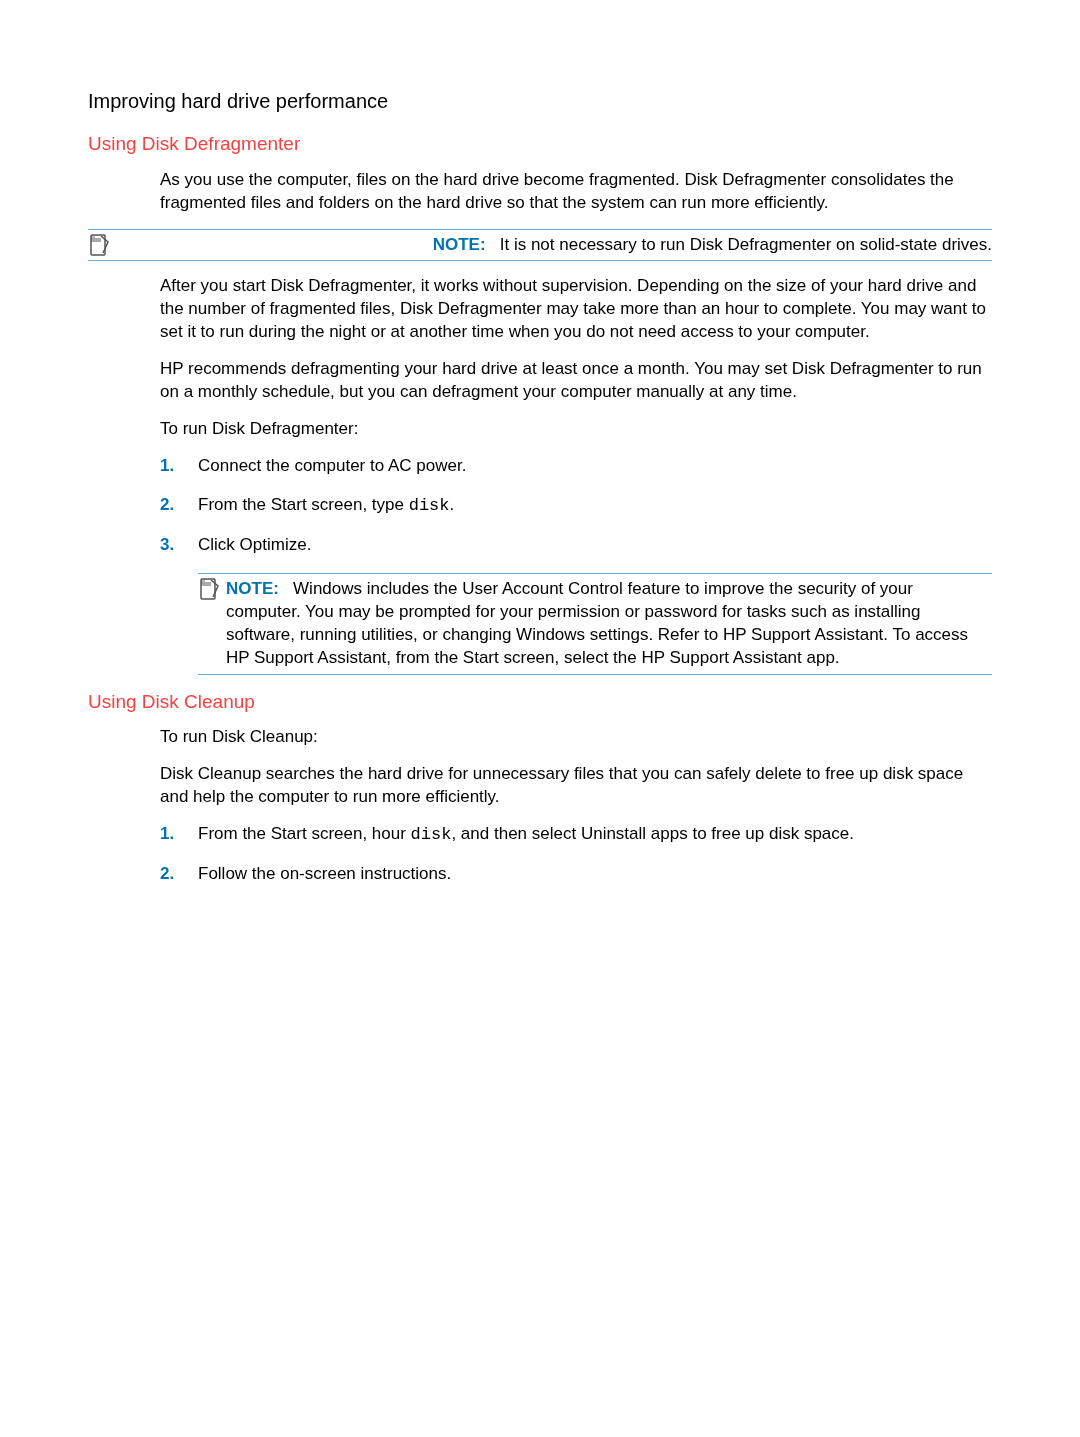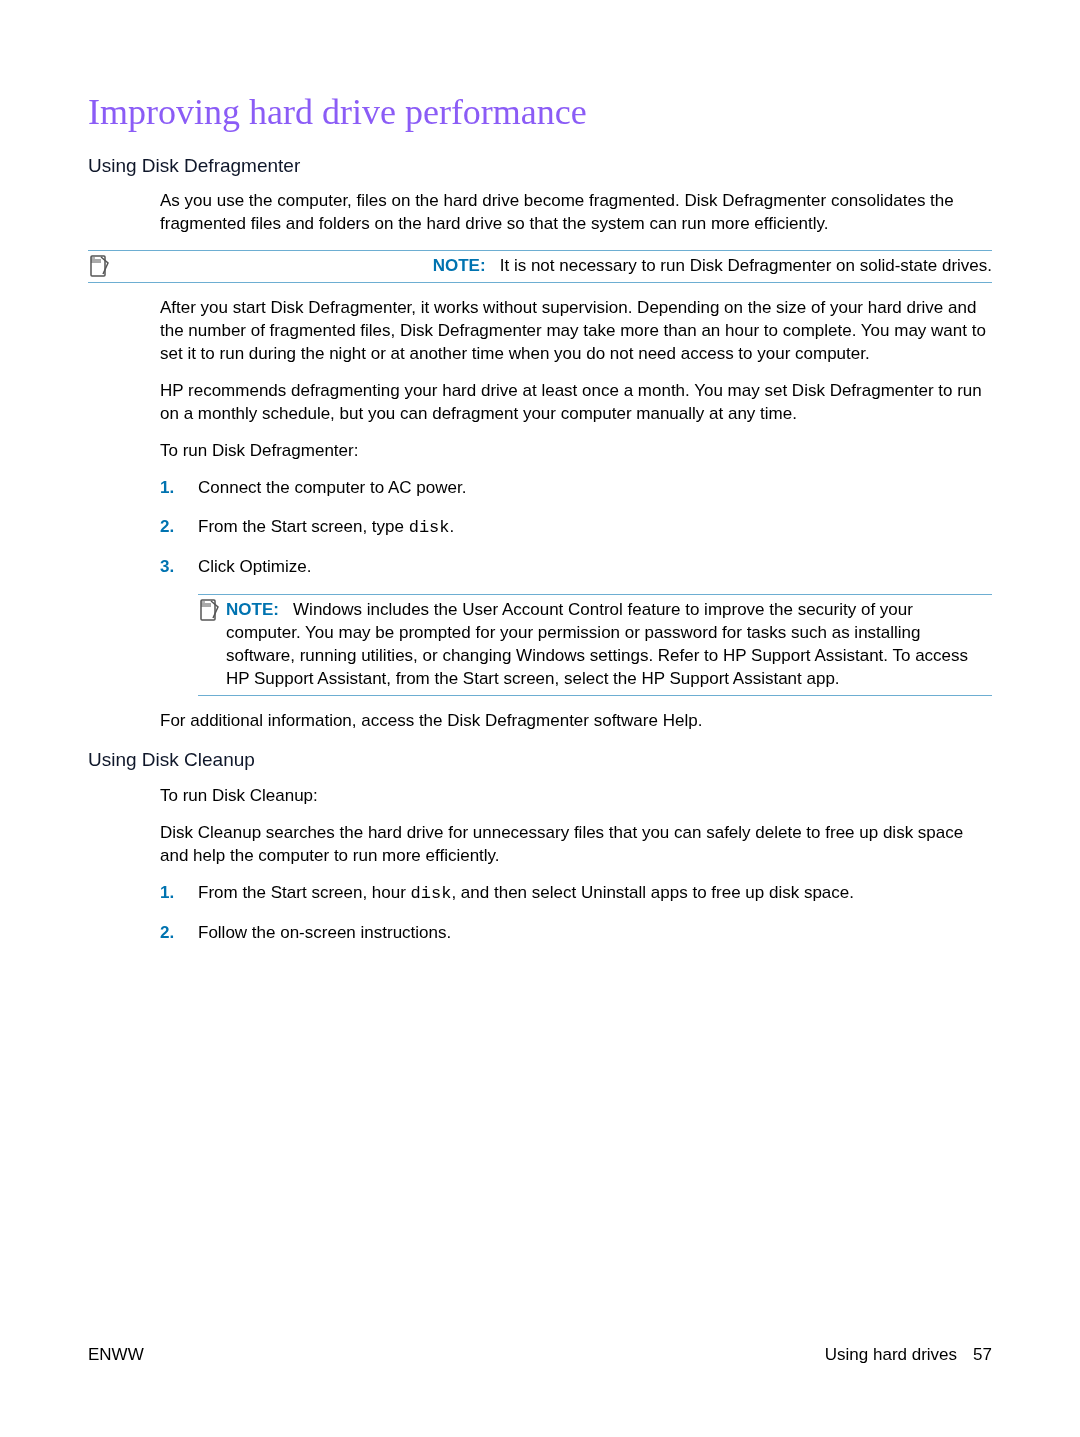--- a/index.html
+++ b/index.html
@@ -13,28 +13,27 @@
   .page {
     width: 1080px;
     height: 1437px;
     position: relative;
     box-sizing: border-box;
     padding: 88px 88px 0 88px;
     font-size: 17px;
     line-height: 1.35;
   }
   .h1 {
-    color: #8b5cf6;
-    font-size: 36px;
+    color: #000000;
+    font-size: 20px;
     font-weight: normal;
     margin: 0 0 16px 0;
-    font-family: Liberation Serif, serif;
   }
   .h2 {
-    color: #0f172a;
+    color: #ef4444;
     font-size: 19px;
     font-weight: normal;
     margin: 0 0 12px 0;
   }
   .body-indent {
     margin-left: 72px;
   }
   .para {
     margin: 0 0 14px 0;
   }
@@ -145,39 +144,32 @@
           <path d="M3 7 L13 7" stroke="#555" stroke-width="1"></path>
           <circle cx="4" cy="3" r="0.8" fill="#555"></circle>
           <circle cx="6" cy="3" r="0.8" fill="#555"></circle>
           <path d="M13 2 L20 8 L15 19" fill="none" stroke="#555" stroke-width="1.5"></path>
         </svg>
       </span>
       <span class="note-label">NOTE:</span>
       &nbsp;&nbsp;<span>Windows includes the User Account Control feature to improve the security of your computer. You may be prompted for your permission or password for tasks such as installing software, running utilities, or changing Windows settings. Refer to HP Support Assistant. To access HP Support Assistant, from the Start screen, select the </span><span class="bold">HP Support Assistant</span><span> app.</span>
     </div>
 
-    <p class="para">For additional information, access the Disk Defragmenter software Help.</p>
   </div>
 
   <h2 class="h2" style="margin-top:10px;">Using Disk Cleanup</h2>
 
   <div class="body-indent">
     <p class="para">To run Disk Cleanup:</p>
     <p class="para">Disk Cleanup searches the hard drive for unnecessary files that you can safely delete to free up disk space and help the computer to run more efficiently.</p>
 
     <ol class="steps">
       <li>
         <span>From the </span><span class="bold">Start</span><span> screen, hour </span><span class="mono">disk</span><span>, and then select </span><span class="bold">Uninstall apps to free up disk space</span><span>.</span>
       </li>
       <li>
         <span>Follow the on-screen instructions.</span>
       </li>
     </ol>
   </div>
 
-  <div class="footer">
-    <span>ENWW</span>
-    <span class="right">
-      <span>Using hard drives</span><span class="pagenum">57</span>
-    </span>
-  </div>
 
 </div>
 
 </body></html>

